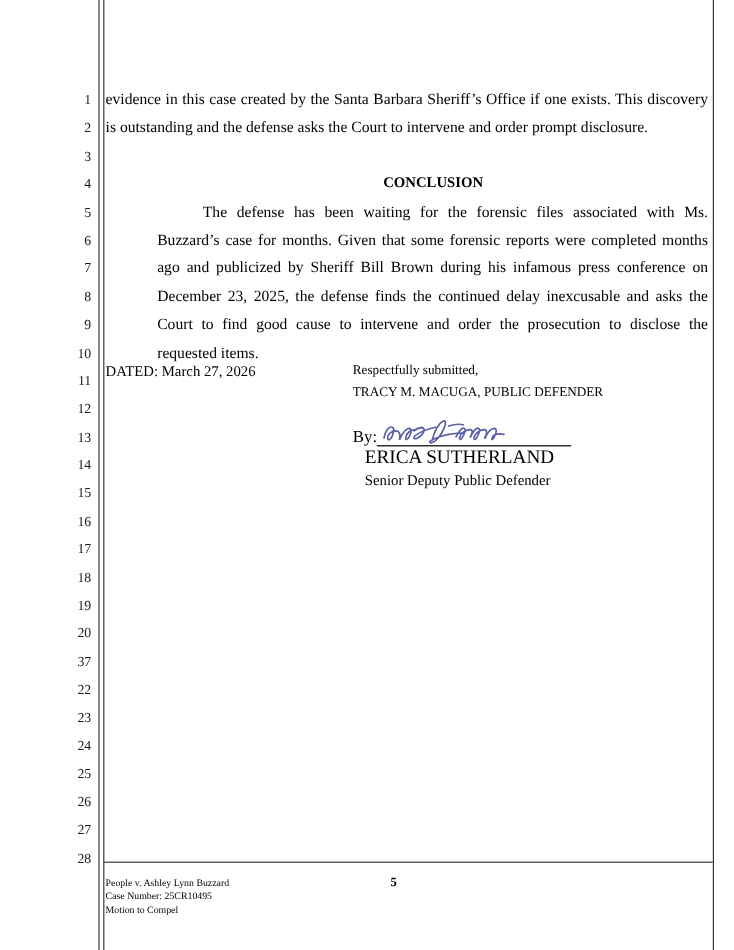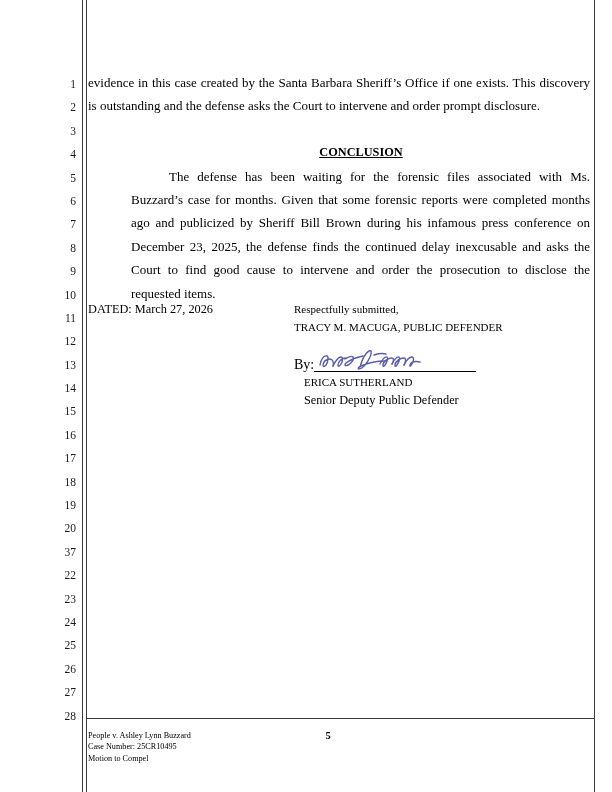--- a/index.html
+++ b/index.html
@@ -97,21 +97,20 @@
     text-indent: 38px;
     padding-left: 43px;
   }
   .spacer-1 { height: 23.4px; }
 
   #conclusion-heading {
     text-align: center;
     font-size: 12.3px;
     line-height: 23.4px;
     font-weight: bold;
-    text-decoration: underline;
     margin: 0;
     padding-left: 44px;
   }
 
   
   #signature-block {
     position: absolute;
     left: 88px;
     top: 300px;
     width: 502px;
@@ -161,21 +160,21 @@
     top: -10px;
     width: 110px;
     height: 30px;
     overflow: visible;
     pointer-events: none;
   }
   #attorney-name {
     position: absolute;
     left: 216px;
     top: 73px;
-    font-size: 11px;
+    font-size: 16px;
     line-height: 18px;
     white-space: nowrap;
   }
   #attorney-title {
     position: absolute;
     left: 216px;
     top: 91px;
     font-size: 12.3px;
     line-height: 18px;
     white-space: nowrap;

